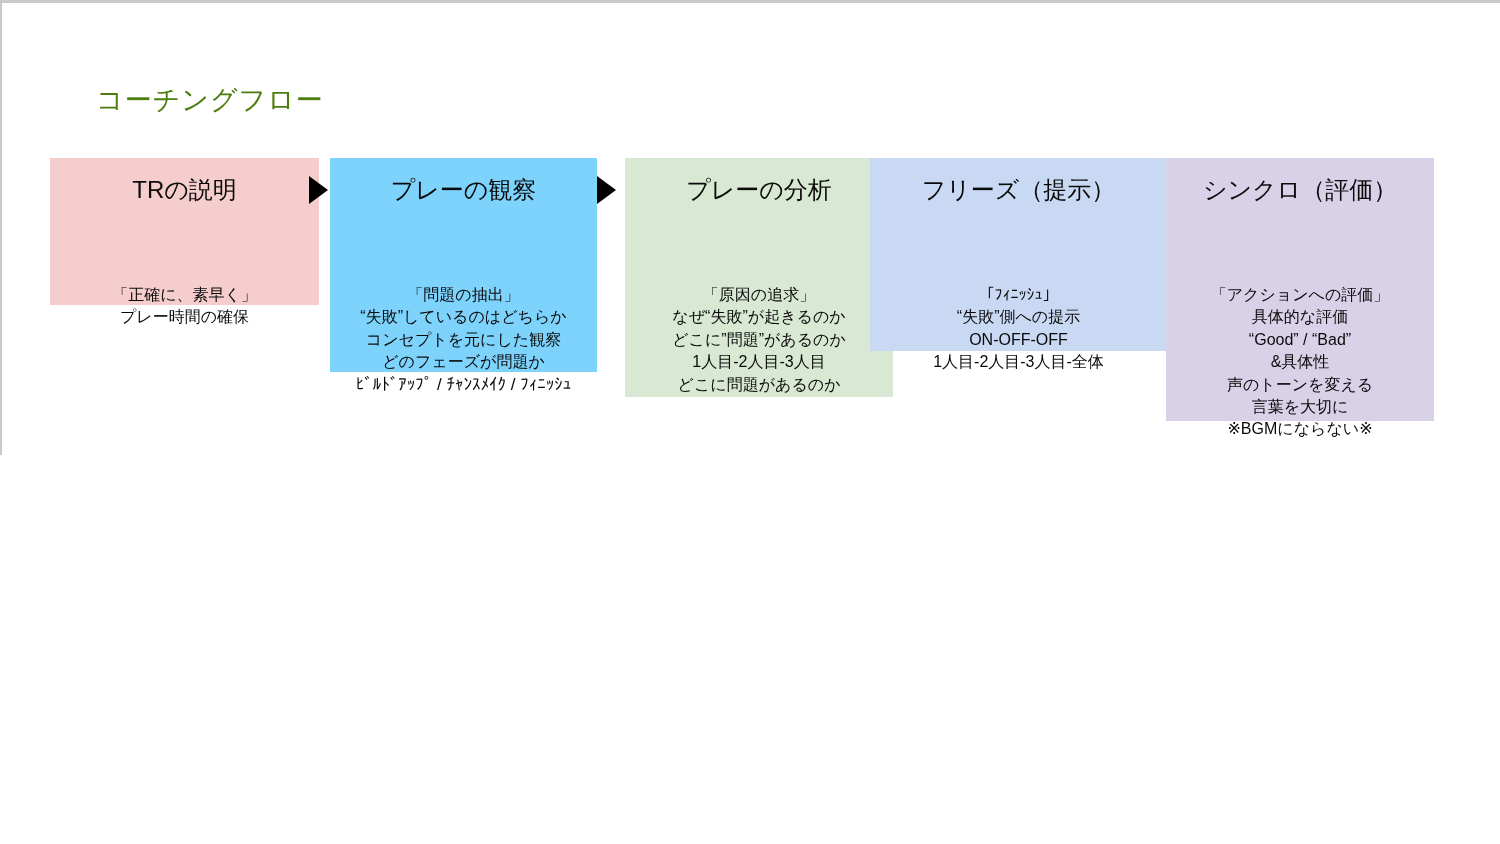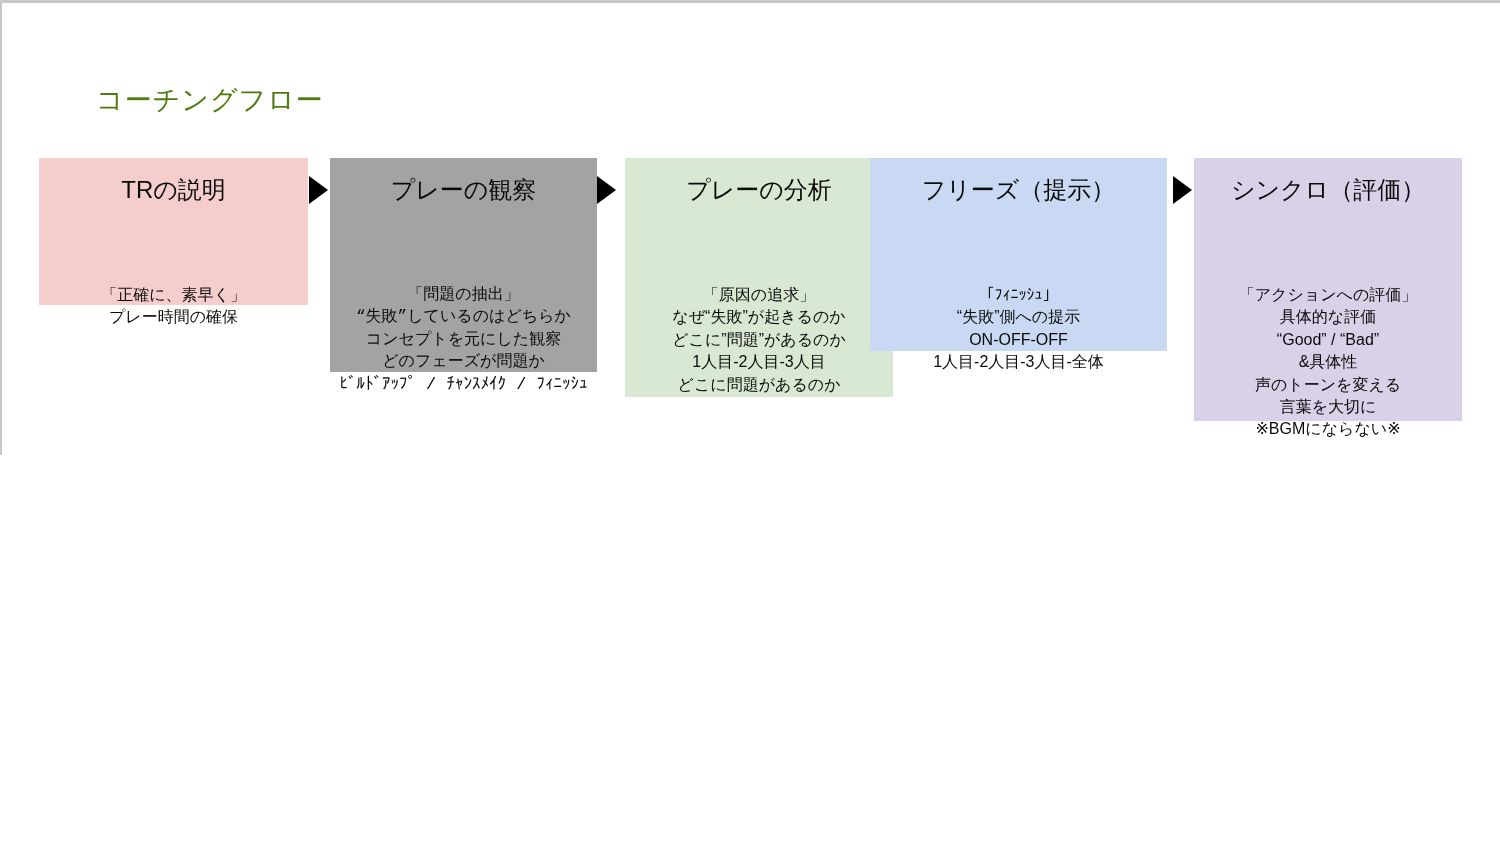--- a/index.html
+++ b/index.html
@@ -15,25 +15,25 @@
   .border-top{position:absolute;top:0;left:0;width:1500px;height:3px;background:#c9c9c9;}
   .border-left{position:absolute;top:0;left:0;width:2px;height:455px;background:#c9c9c9;}
   .page-title{
     position:absolute;left:96px;top:82px;
     font-size:27px;letter-spacing:1px;color:#4d7c0f;
   }
   .step{
     position:absolute;top:158px;
     text-align:center;
   }
-  .step-0{left:39px;width:269px;height:147px;}
+  .step-0{left:50px;width:269px;height:147px;}
   .step-1{left:330px;width:267px;height:214px;}
   .step-2{left:625px;width:268px;height:239px;}
   .step-3{left:870px;width:297px;height:193px;}
-  .step-4{left:1194px;width:268px;height:263px;}
+  .step-4{left:1166px;width:268px;height:263px;}
   .step-title{
     position:absolute;top:16px;left:0;right:0;
     font-size:24px;color:#0a0a0a;
   }
   .step-body{
     position:absolute;top:78px;left:0;right:0;
     font-size:16px;line-height:22.4px;color:#0a0a0a;margin-top:48px;
   }
   .step-body .line{white-space:nowrap;}
   .step-body .line.small-kana{font-size:17px;letter-spacing:0;}
@@ -61,21 +61,21 @@
   <div class="step step-0" style="background: rgb(245, 205, 205);">
     <div class="step-title">TRの説明</div>
     <div class="step-body">
       <div class="line">「正確に、素早く」</div>
       <div class="line">プレー時間の確保</div>
     </div>
   </div>
 
   <div class="arrow arrow-0" style="border-left-color: rgb(0, 0, 0);"></div>
 
-  <div class="step step-1" style="background: #a3a3a3; font-family: Liberation Mono, monospace;">
+  <div class="step step-1" style="background: #7dd3fc;">
     <div class="step-title">プレーの観察</div>
     <div class="step-body">
       <div class="line">「問題の抽出」</div>
       <div class="line">“失敗”しているのはどちらか</div>
       <div class="line">コンセプトを元にした観察</div>
       <div class="line">どのフェーズが問題か</div>
       <div class="line small-kana">ﾋﾞﾙﾄﾞｱｯﾌﾟ / ﾁｬﾝｽﾒｲｸ / ﾌｨﾆｯｼｭ</div>
     </div>
   </div>
 

